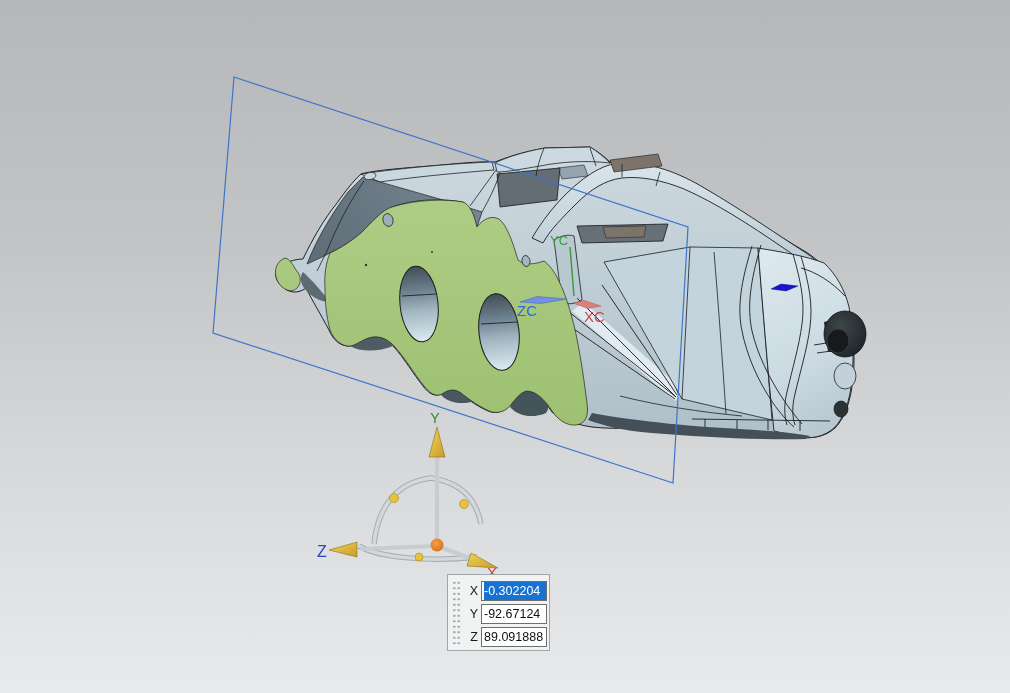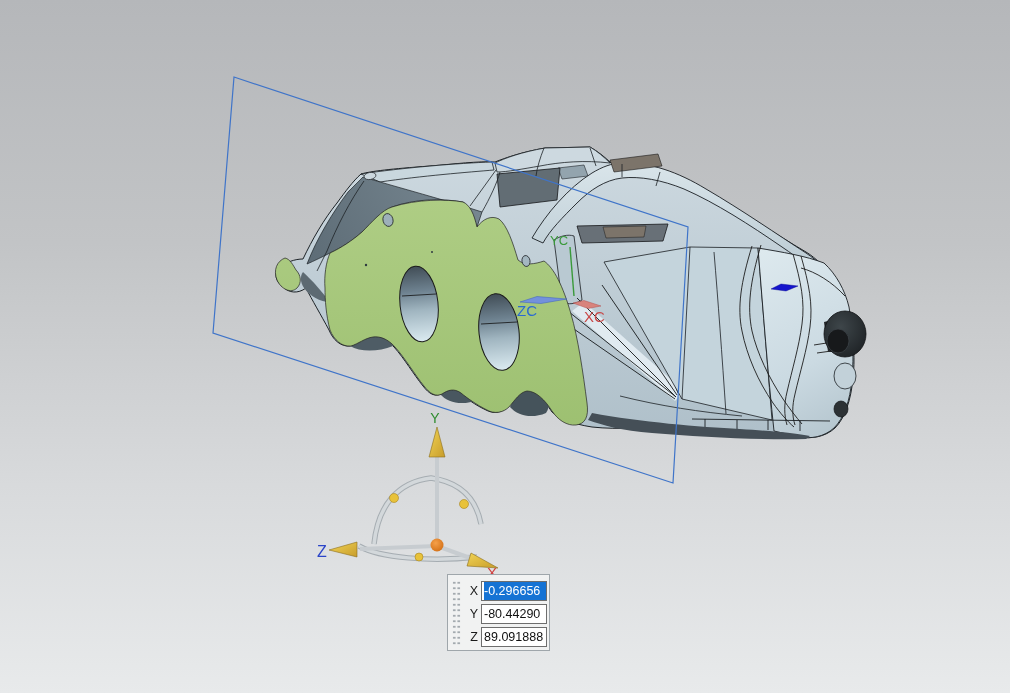--- a/index.html
+++ b/index.html
@@ -240,27 +240,27 @@
     <text class="svglbl" x="487" y="578" font-size="15" fill="#d04040">X</text>
   </g>
 </svg>
 
   <div class="coord-box">
     <div class="grip"></div>
     <div class="rows">
       <div class="crow">
         <span class="axL">X</span>
         <div class="field">
-          <span class="val sel">-0.296656</span>
+          <span class="val sel">-0.302204</span>
         </div>
       </div>
       <div class="crow">
         <span class="axL">Y</span>
         <div class="field">
-          <span class="val">-80.44290</span>
+          <span class="val">-92.67124</span>
         </div>
       </div>
       <div class="crow">
         <span class="axL">Z</span>
         <div class="field">
           <span class="val">89.091888</span>
         </div>
       </div>
     </div>
   </div>

